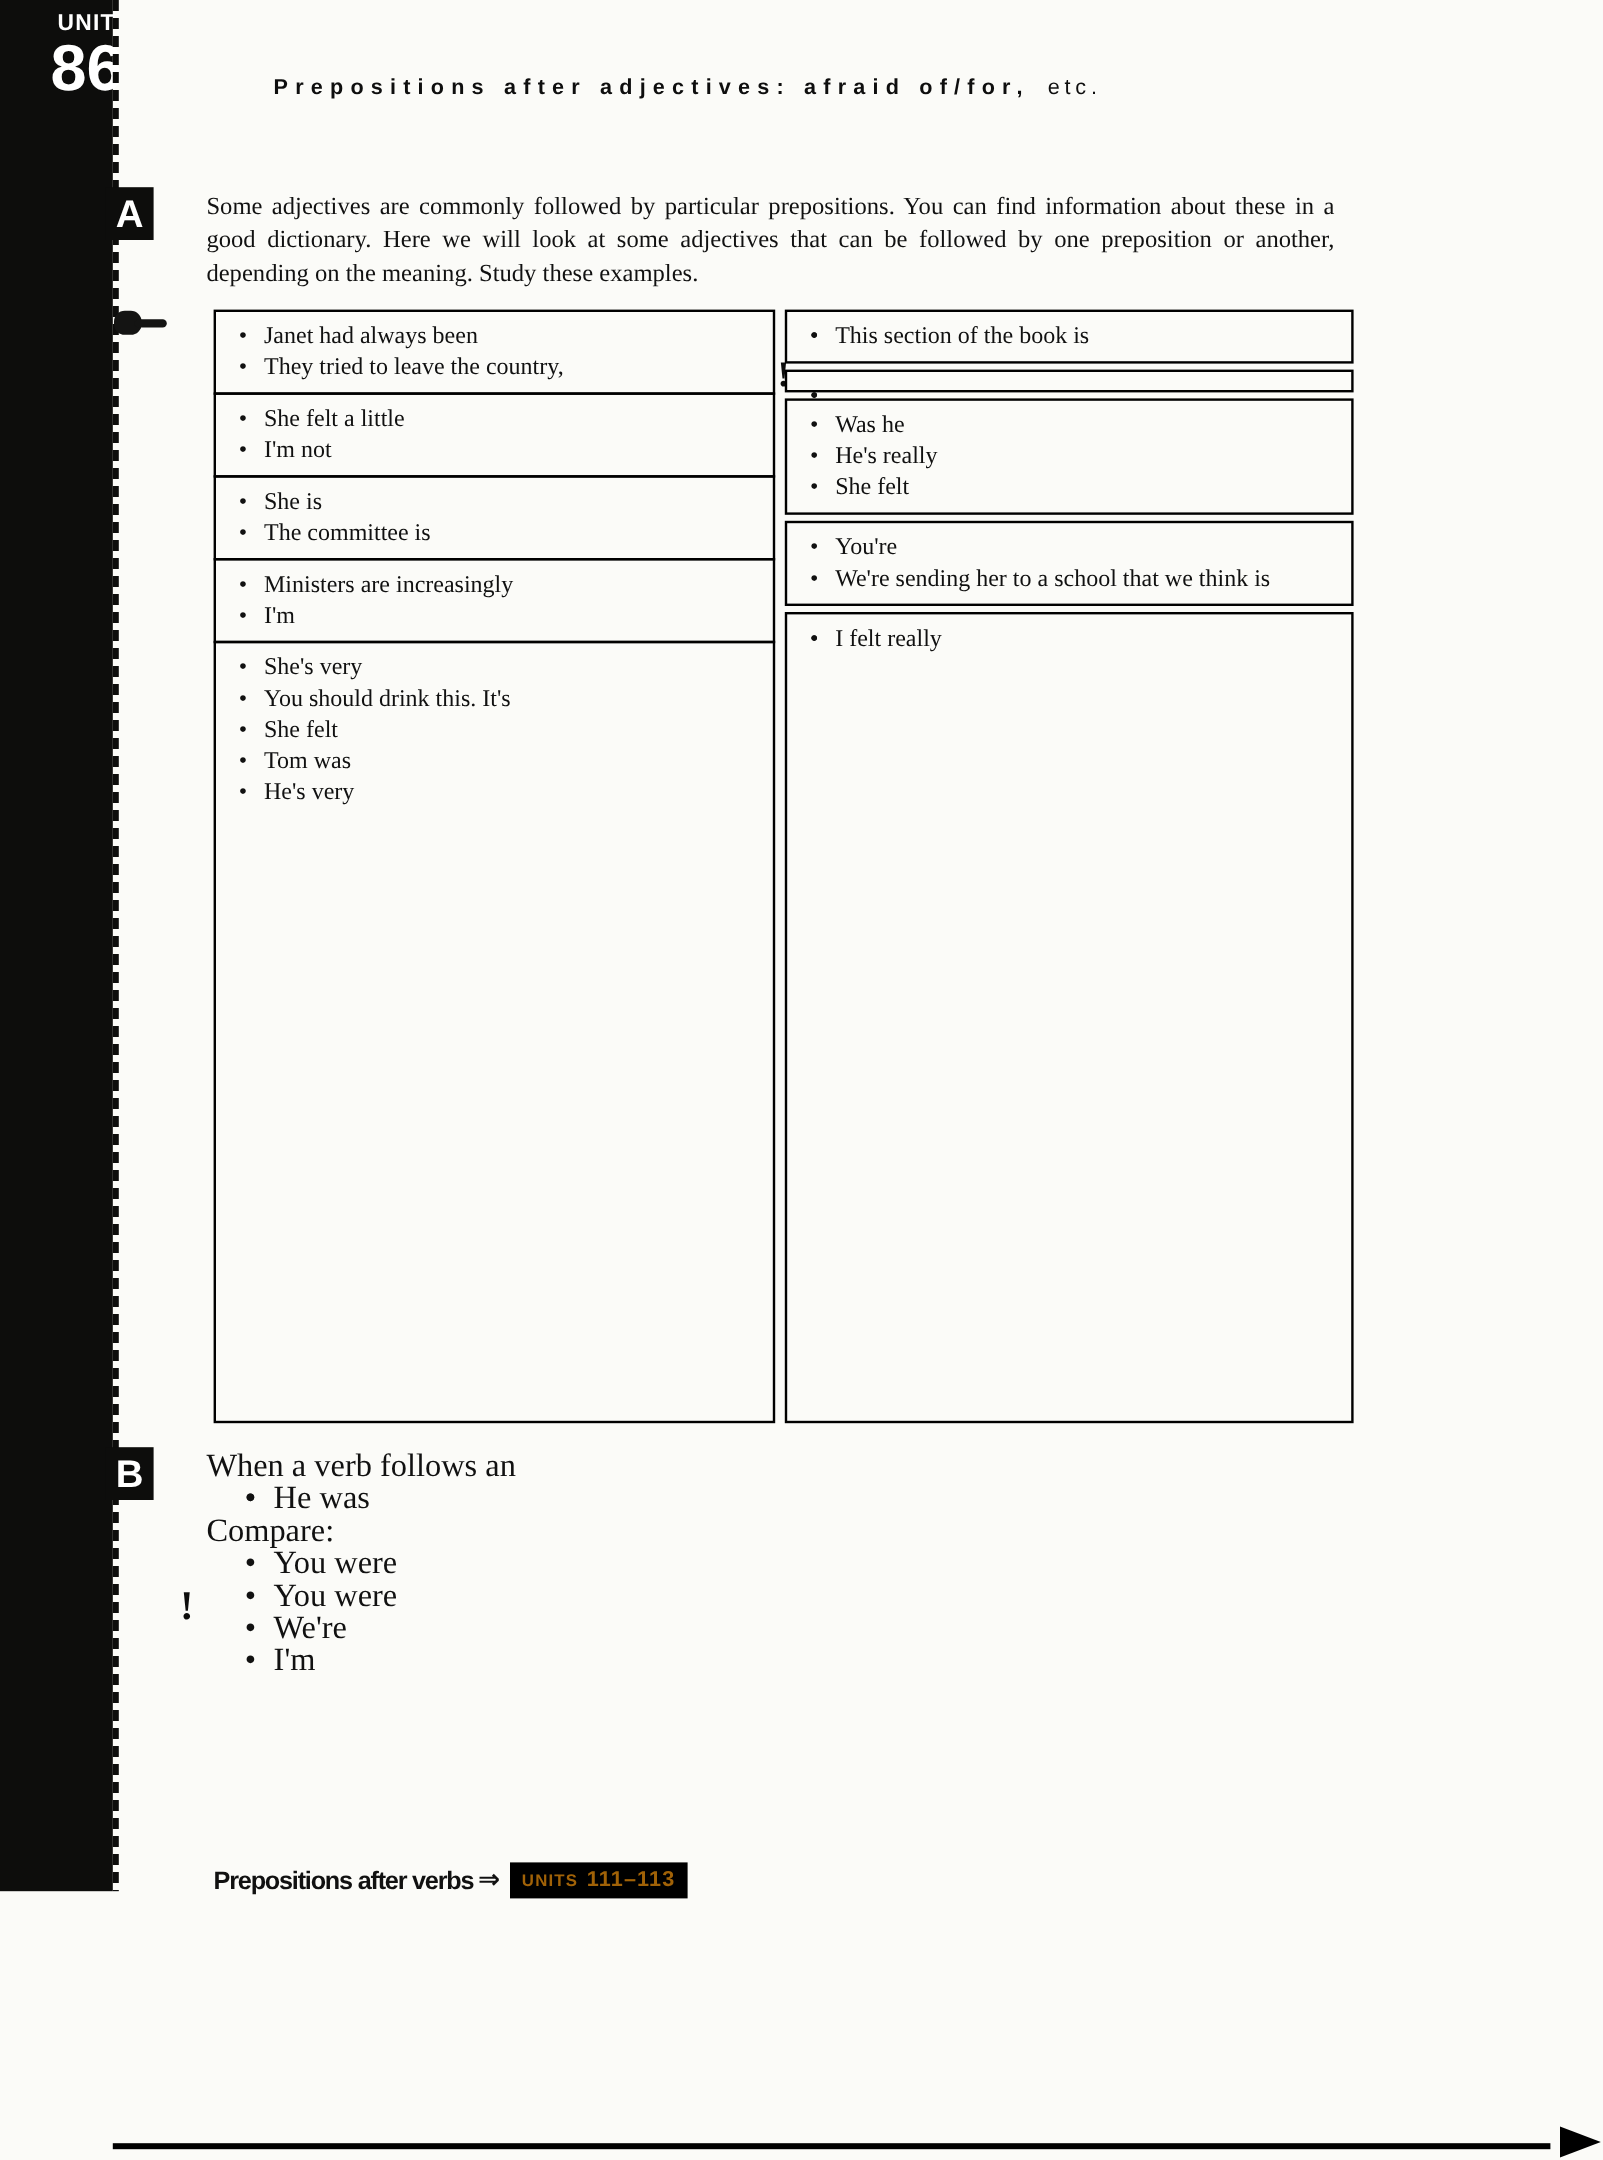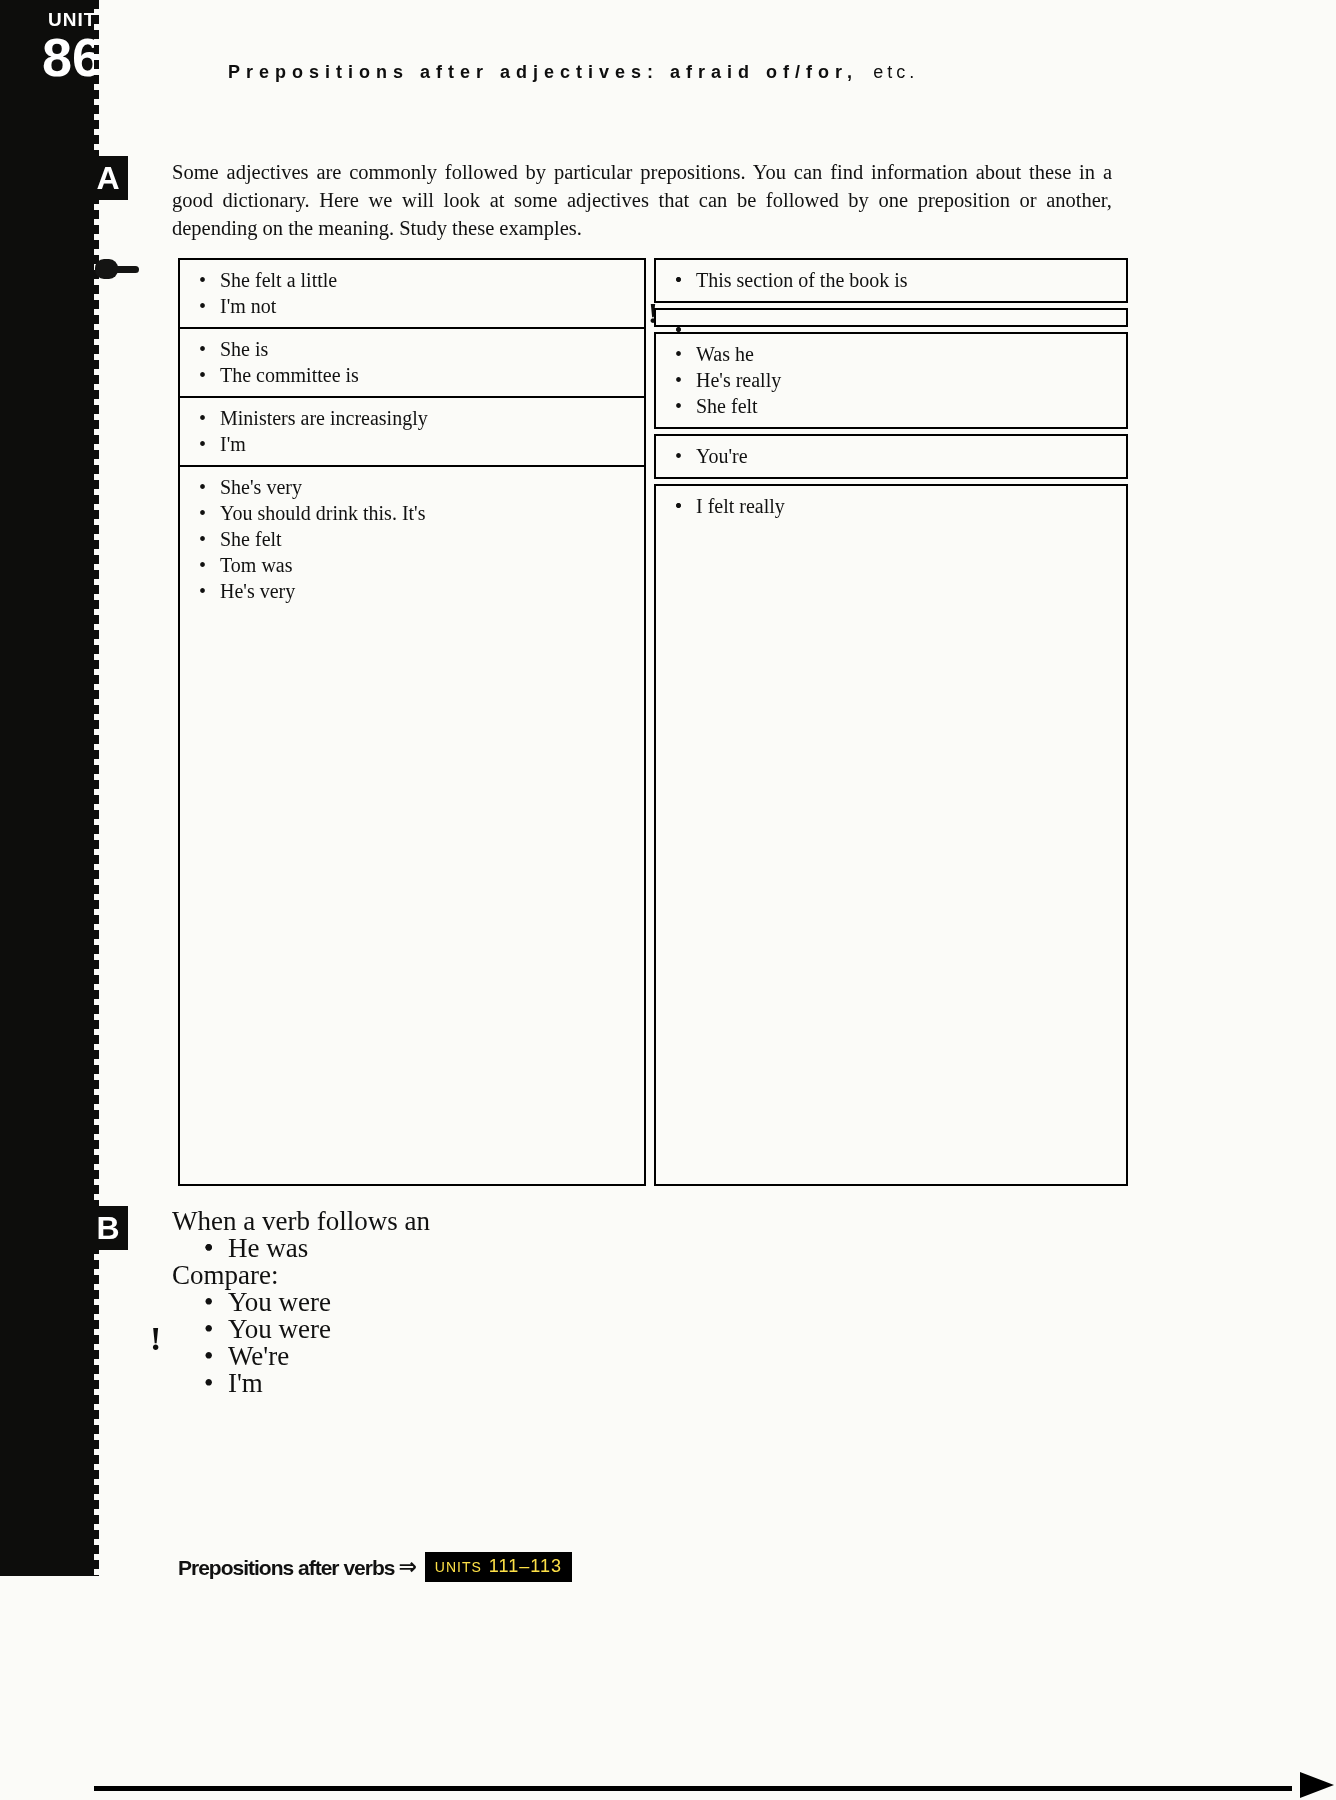--- a/index.html
+++ b/index.html
@@ -54,22 +54,22 @@
   .section-b{position:absolute;left:172px;top:1208px;width:990px;
     font-size:27px;line-height:27px;}
   .section-b .b-bullet{position:relative;padding-left:56px;}
   .section-b .b-bullet::before{content:"\2022";position:absolute;left:32px;}
   .section-b .compare{margin:0;}
 
   
   .footer{position:absolute;left:178px;top:1552px;display:flex;align-items:center;}
   .footer-text{font:bold 21px/1 "Liberation Sans",sans-serif;letter-spacing:-1px;text-align:center;}
   .footer-arrow{font:bold 22px/1 "DejaVu Sans",sans-serif;margin:0 8px 0 4px;}
-  .badge{background:#000;color:#fde047;padding:4px 10px 5px 10px;white-space:nowrap;
-    font-family:"Liberation Sans",sans-serif;font-weight:normal;}
+  .badge{background:#000;color:#a16207;padding:4px 10px 5px 10px;white-space:nowrap;
+    font-family:"Liberation Sans",sans-serif;font-weight:bold;}
   .badge .units{font-size:14px;letter-spacing:1px;margin-right:7px;}
   .badge .range{font-size:18px;letter-spacing:1px;}
 
   
   .bottom-rule{position:absolute;left:94px;top:1786px;width:1198px;height:5px;background:#000;}
   .corner-arrow{position:absolute;right:2px;top:1772px;width:0;height:0;
     border-left:34px solid #000;border-top:13px solid transparent;border-bottom:13px solid transparent;}
 
   b{font-weight:bold;}
   i{font-style:italic;}
@@ -97,20 +97,27 @@
   <div class="pointer-hand">
     <svg width="46" height="26" viewBox="0 0 46 26" aria-hidden="true">
       <rect x="1" y="3" width="23" height="20" rx="9" fill="#141413"></rect>
       <rect x="18" y="10" width="27" height="7" rx="3.5" fill="#141413"></rect>
     </svg>
   </div>
   <div class="note-icon n1">!</div>
 
   <div class="grid">
     <div class="col left">
+        <div class="box">
+      <div class="box-heading"><b></b></div>
+      <div class="box-items">
+            <div class="bullet">Janet had always been <b></b></div>
+            <div class="bullet">They tried to leave the country, <b></b></div>
+          </div>
+    </div>
         <div class="box">
       <div class="box-heading"><b></b><i></i><b></b></div>
       <div class="box-items">
             <div class="bullet">She felt a little <b></b><br><i></i></div>
             <div class="bullet">I'm not <b></b><br><i></i></div>
           </div>
     </div>
         <div class="box">
       <div class="box-heading"><b></b></div>
       <div class="box-items">
@@ -158,20 +165,21 @@
       <div class="box-items">
             <div class="bullet">Was he <b></b></div>
             <div class="bullet">He's really <b></b><br><i></i></div>
             <div class="bullet">She felt <b></b><br><i></i></div>
           </div>
     </div>
         <div class="box">
       <div class="box-heading"><b></b></div>
       <div class="box-items">
             <div class="bullet">You're <b></b><i></i></div>
+            <div class="bullet">We're sending her to a school that we think is <b></b></div>
           </div>
     </div>
         <div class="box">
       <div class="box-heading"><b></b></div>
       <div class="box-items">
             <div class="bullet"><b></b></div>
             <div class="bullet">I felt really <b></b></div>
           </div>
     </div>
       </div>

